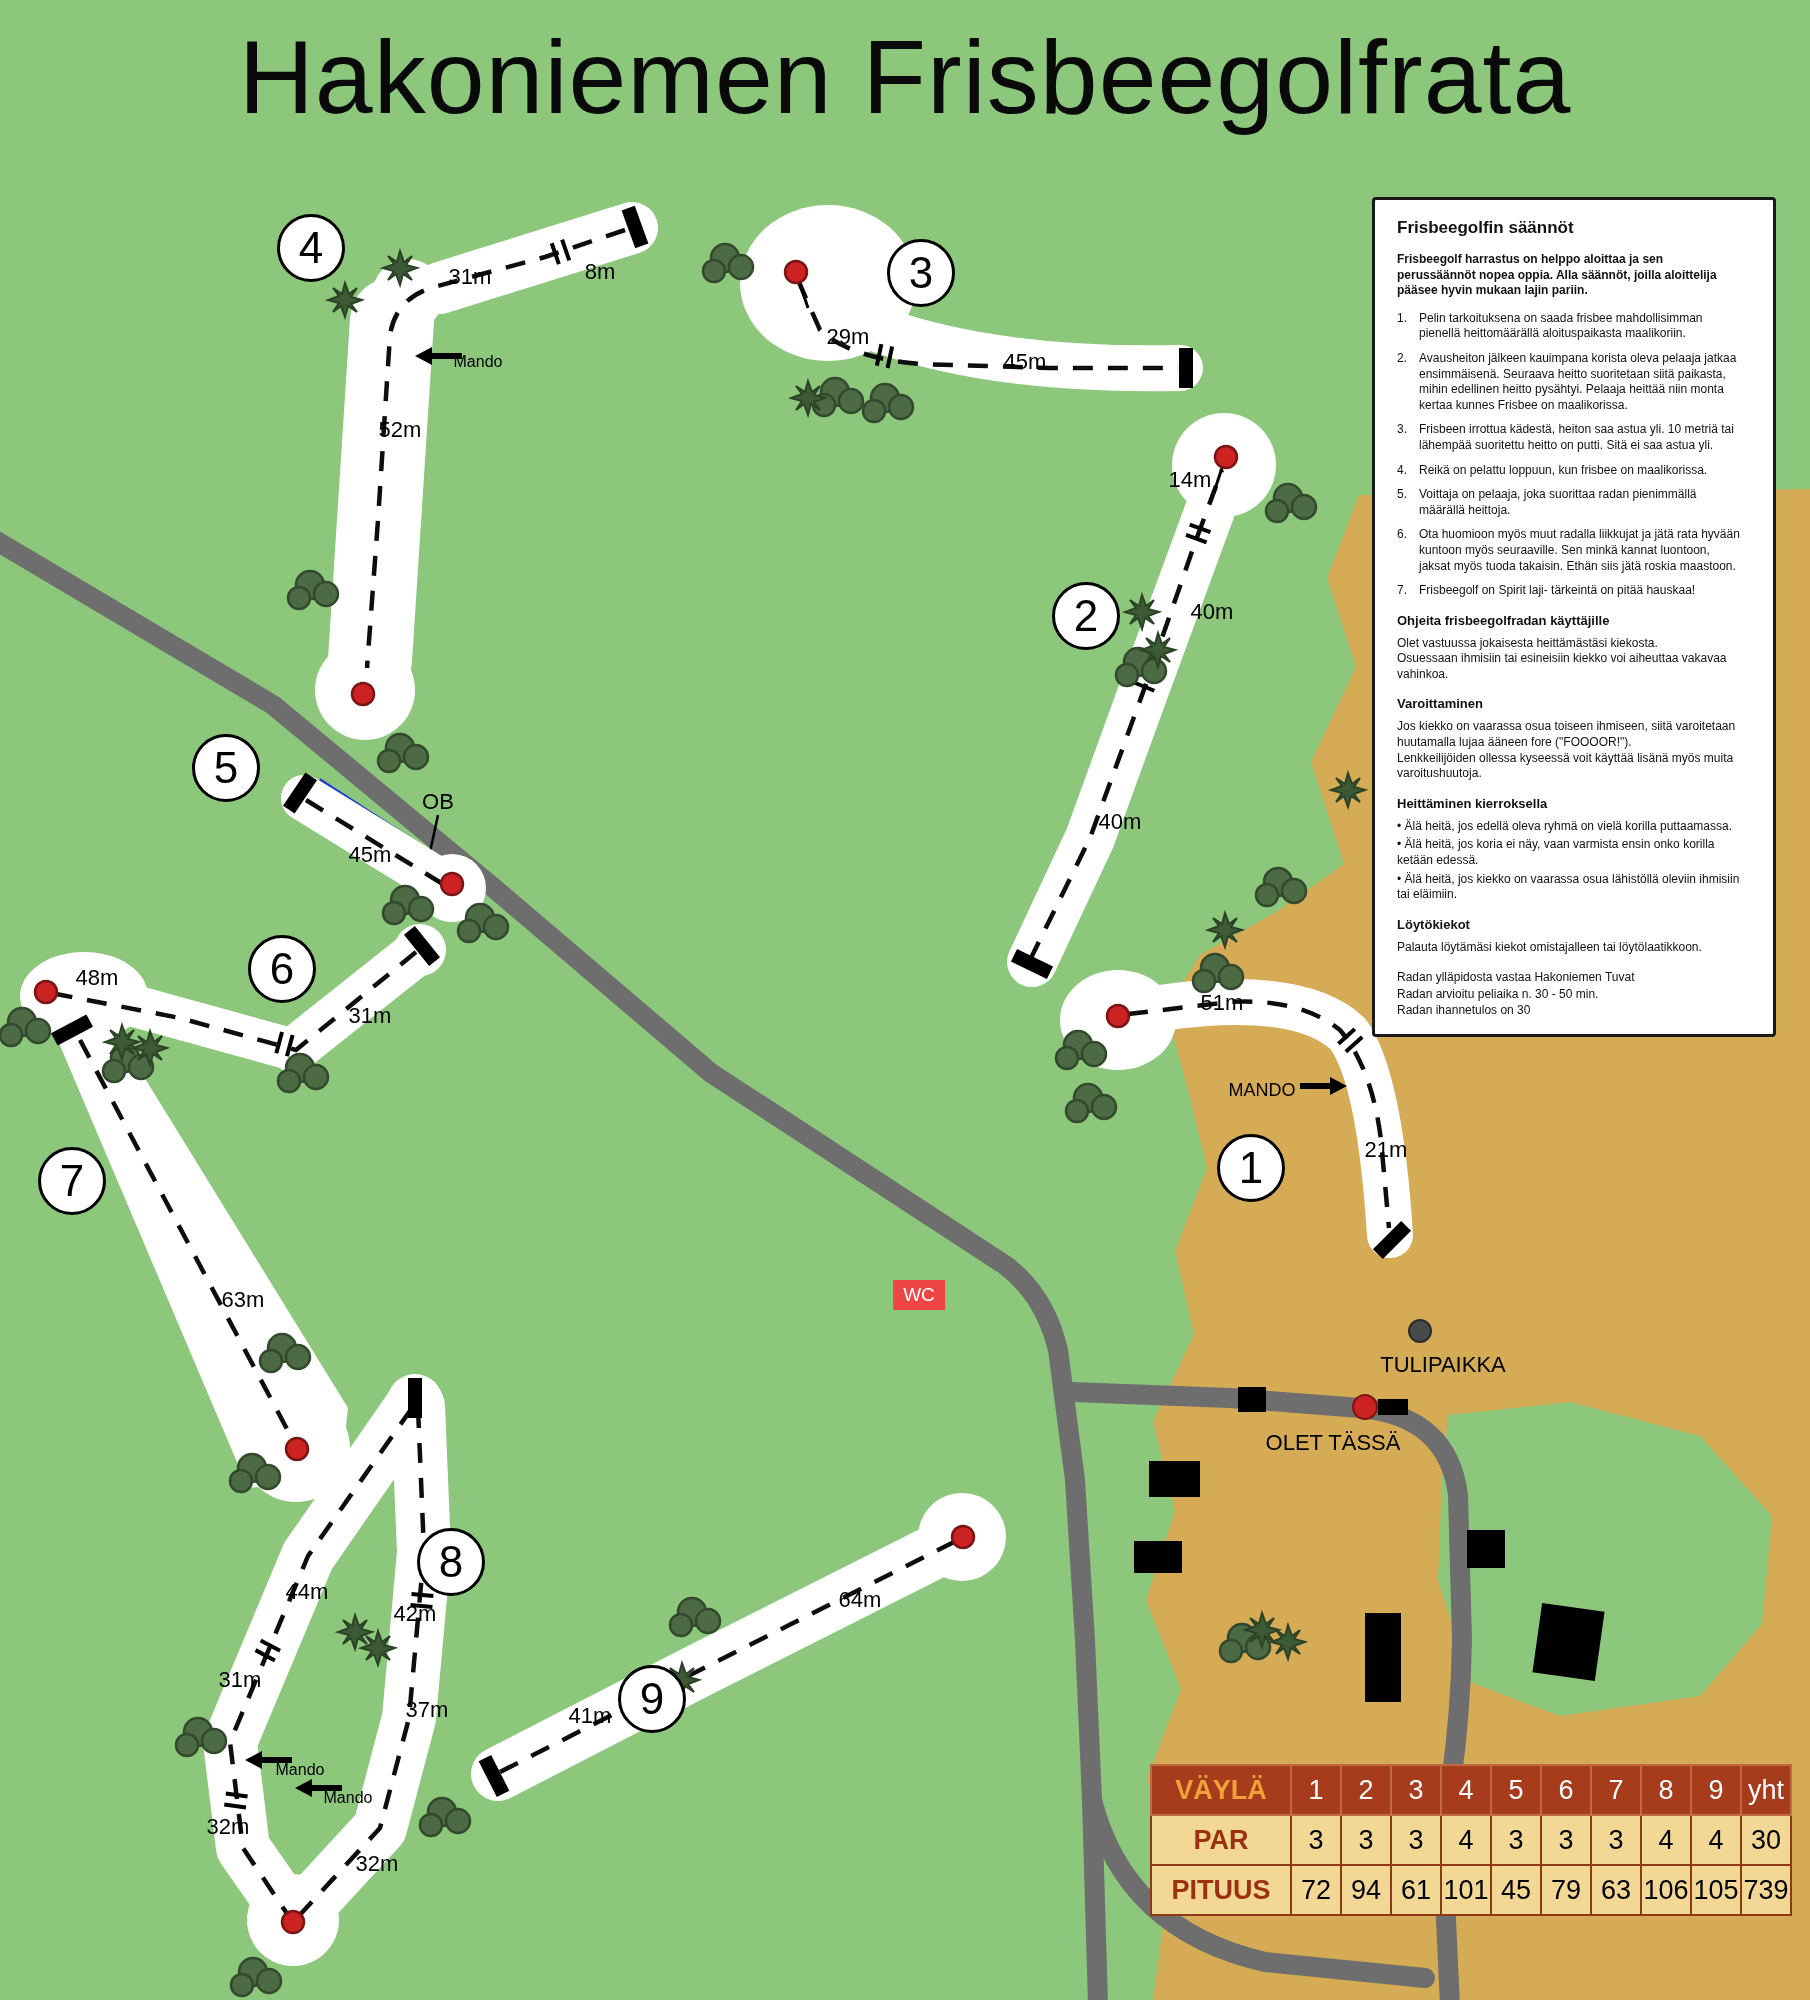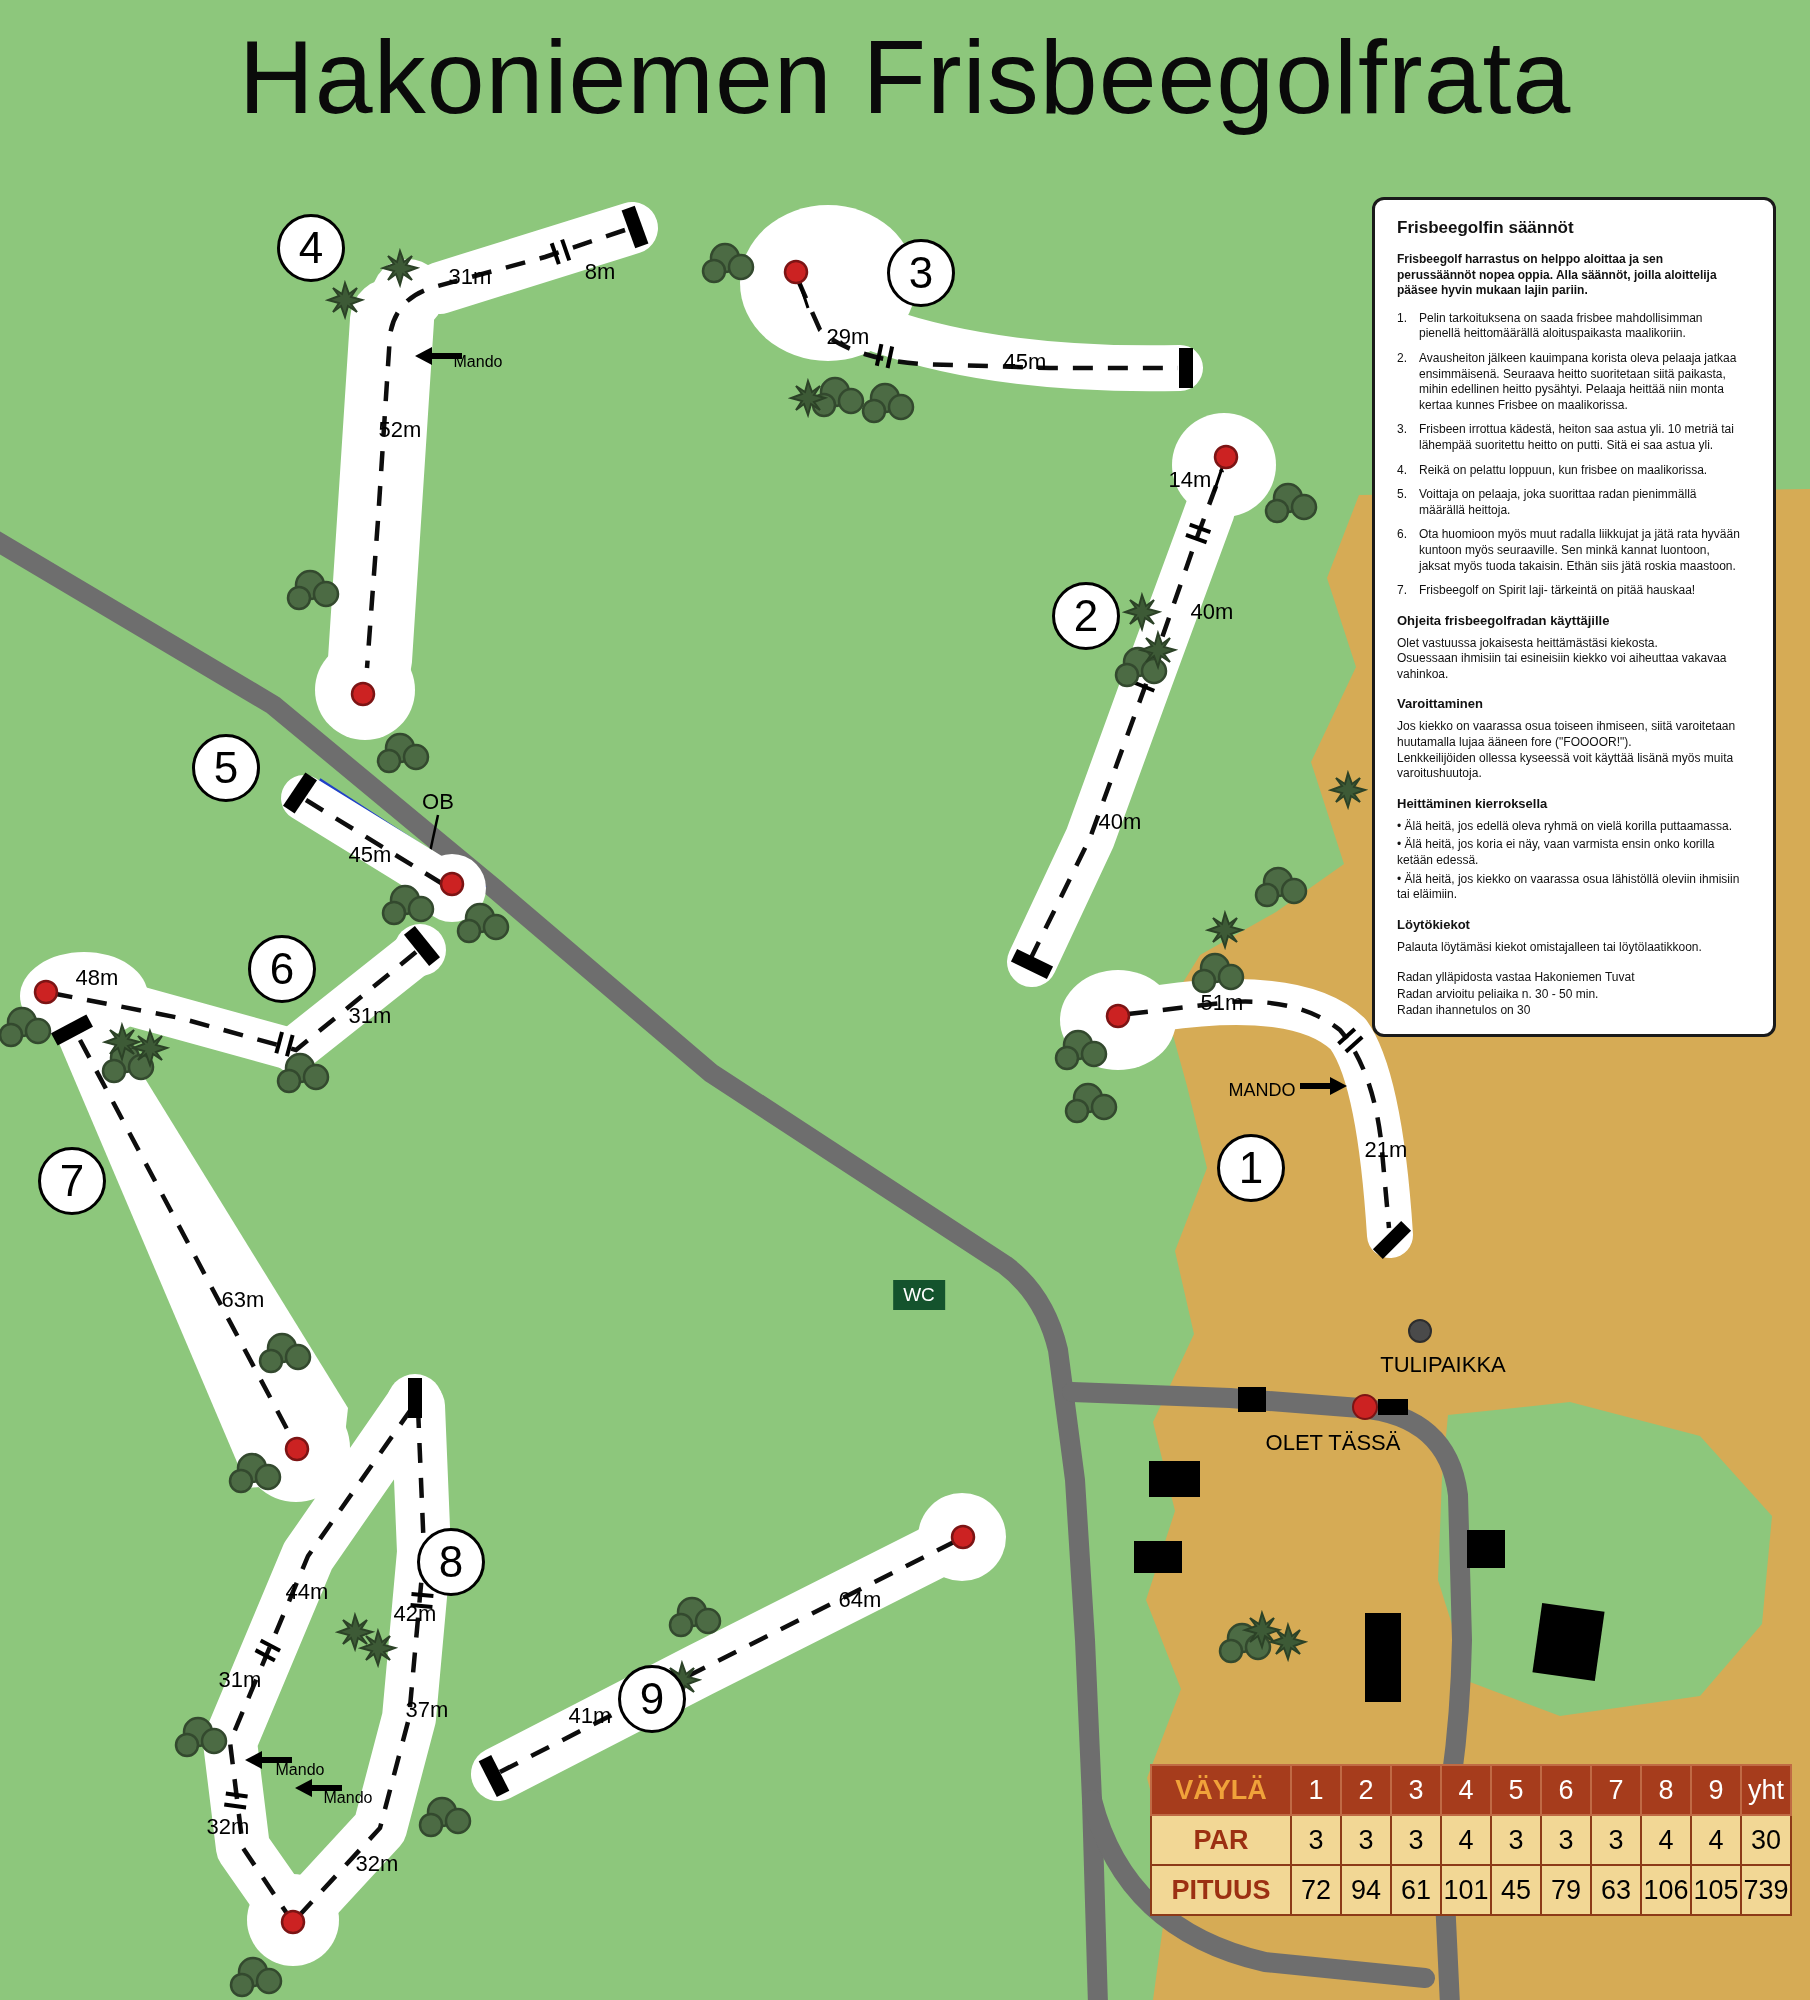--- a/index.html
+++ b/index.html
@@ -11,25 +11,25 @@
     font-size:104px;font-weight:400;color:#0a0a0a;margin:0;letter-spacing:1px;}
 
   .ml{position:absolute;transform:translate(-50%,-50%);font-size:22px;color:#000;white-space:nowrap;}
   .ml.small{font-size:16px;}
   .ml.caps{font-size:18px;}
 
   .hc{position:absolute;width:62px;height:62px;border:3px solid #000;border-radius:50%;
     background:#fff;display:flex;align-items:center;justify-content:center;
     font-size:44px;color:#000;transform:translate(-50%,-50%);}
 
-  .wc-box{position:absolute;transform:translate(-50%,-50%);background:#14532d;color:#fff;
+  .wc-box{position:absolute;transform:translate(-50%,-50%);background:#ef4444;color:#fff;
     font-size:19px;padding:4px 10px;}
 
   .rules-panel{position:absolute;left:1372px;top:197px;width:404px;box-sizing:border-box;
-    background:#fff;border:3px solid #1a1a1a;border-radius:12px;padding:18px 32px 16px 22px;
+    background:#fff;border:3px solid #1a1a1a;border-radius:4px;padding:18px 32px 16px 22px;
     color:#111;}
   .rules-panel h2{font-size:17px;margin:0 0 14px 0;}
   .rp-intro{font-size:12px;font-weight:bold;margin:0 0 12px 0;line-height:1.3;}
   .rule{display:flex;margin:0 0 9px 0;font-size:12px;line-height:1.3;}
   .rule .rn{width:22px;flex:none;}
   .rule .rt{flex:1;}
   .rp-h{font-size:13px;font-weight:bold;margin:14px 0 8px 0;}
   .rp-t{font-size:12px;line-height:1.3;margin:0 0 6px 0;white-space:pre-line;}
   .bullet{font-size:12px;line-height:1.3;margin:0 0 3px 0;}
   .rp-footer{font-size:12px;line-height:1.35;margin-top:14px;}

